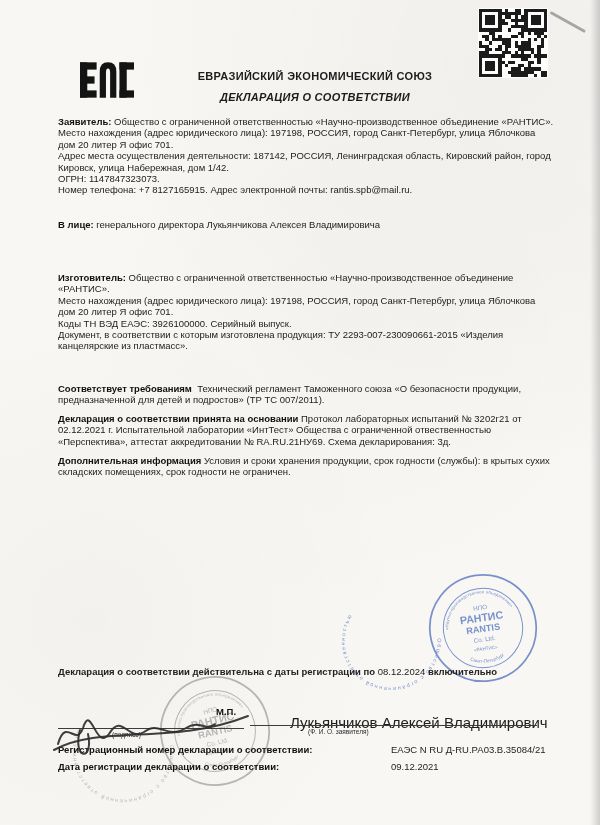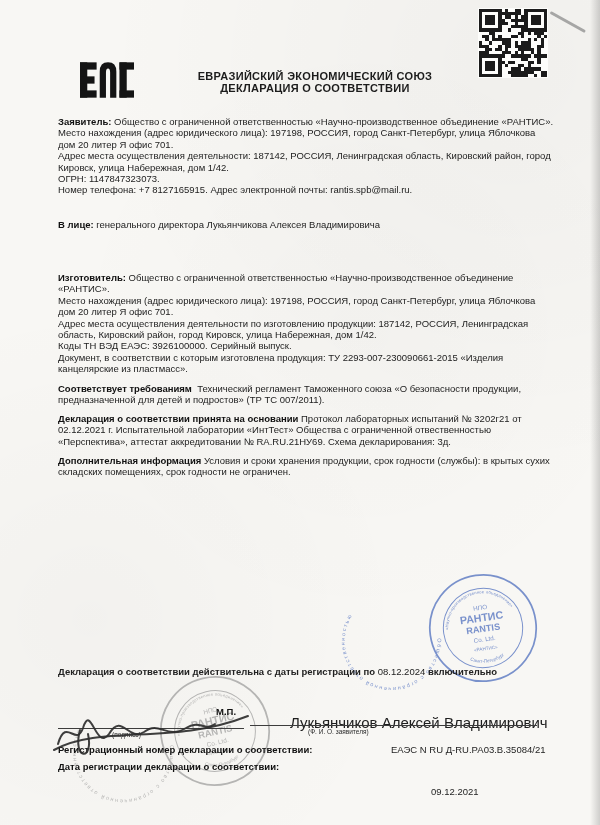--- a/index.html
+++ b/index.html
@@ -12,22 +12,22 @@
       #f8f7f4;}
   .edge-shadow{position:absolute;right:0;top:0;width:10px;height:825px;
     background:linear-gradient(to right, rgba(0,0,0,0) , rgba(60,60,60,0.22));}
   .artifact{position:absolute;left:551px;top:11px;width:40px;height:3px;background:#8c8c8c;
     border-radius:2px;transform:rotate(29deg);transform-origin:left top;opacity:.75;}
 
   
   .eac{position:absolute;left:80px;top:62px;width:54px;height:36px;}
   .eac svg{width:100%;height:100%;fill:#141414;}
   .hdr{position:absolute;left:140px;top:70px;width:350px;text-align:center;}
-  .hdr .h1{font-weight:bold;font-size:11px;letter-spacing:.3px;}
-  .hdr .h2{font-weight:bold;font-size:11px;letter-spacing:.3px;}
+  .hdr .h1{font-weight:bold;font-size:11px;letter-spacing:.3px;margin-bottom:9px;}
+  .hdr .h2{font-weight:bold;font-size:11px;letter-spacing:.3px;font-style:italic;}
   .qr{position:absolute;left:478px;top:8px;width:68px;height:68px;background:#fdfdfb;padding:1px;}
   .qr svg{width:100%;height:100%;}
   .qr rect{fill:#1b1b1b;}
 
   
   .par{position:absolute;left:58px;width:497px;font-size:9.5px;line-height:11.4px;color:#222;}
   .par b{color:#111;margin-top:40px;}
 
   
   .stamp{position:absolute;overflow:visible;}
@@ -337,21 +337,20 @@
   <div class="par" style="top:219px">
     <b>В лице:</b>
     <span>генерального директора Лукьянчикова Алексея Владимировича</span>
   </div>
 
 
   <div class="par" style="top:272px">
     <b>Изготовитель:</b>
     <span>Общество с ограниченной ответственностью «Научно-производственное объединение «РАНТИС».</span>
     <div>Место нахождения (адрес юридического лица): 197198, РОССИЯ, город Санкт-Петербург, улица Яблочкова дом 20 литер Я офис 701.</div>
-    <div>Адрес места осуществления деятельности по изготовлению продукции: 187142, РОССИЯ, Ленинградская область, Кировский район, город Кировск, улица Набережная, дом 1/42.</div>
     <div>Коды ТН ВЭД ЕАЭС: 3926100000. Серийный выпуск.</div>
     <div>Документ, в соответствии с которым изготовлена продукция: ТУ 2293-007-230090661-2015 «Изделия канцелярские из пластмасс».</div>
   </div>
 
   <div class="par" style="top:383px">
     <b>Соответствует требованиям</b>&nbsp;
     <span>Технический регламент Таможенного союза «О безопасности продукции, предназначенной для детей и подростов» (ТР ТС 007/2011).</span>
   </div>
 
   <div class="par" style="top:413px">
@@ -415,14 +414,14 @@
   <div class="small-label" style="left:112px;top:731px;">(подпись)</div>
   <div class="mp">М.П.</div>
 
   <div class="fio-name">Лукьянчиков Алексей Владимирович</div>
   <div class="rule" style="left:250px;top:725px;width:287px;"></div>
   <div class="small-label" style="left:308px;top:728px;">(Ф. И. О. заявителя)</div>
 
   <div class="regrow-label" style="top:744px;">Регистрационный номер декларации о соответствии:</div>
   <div class="regrow-value" style="top:744px;">ЕАЭС N RU Д-RU.РА03.В.35084/21</div>
   <div class="regrow-label" style="top:761px;">Дата регистрации декларации о соответствии:</div>
-  <div class="regrow-value" style="top:786px;margin-left:40px;">09.12.2021</div>
+  <div class="regrow-value" style="top:761px;">09.12.2021</div>
 </div>
 
 </body></html>

